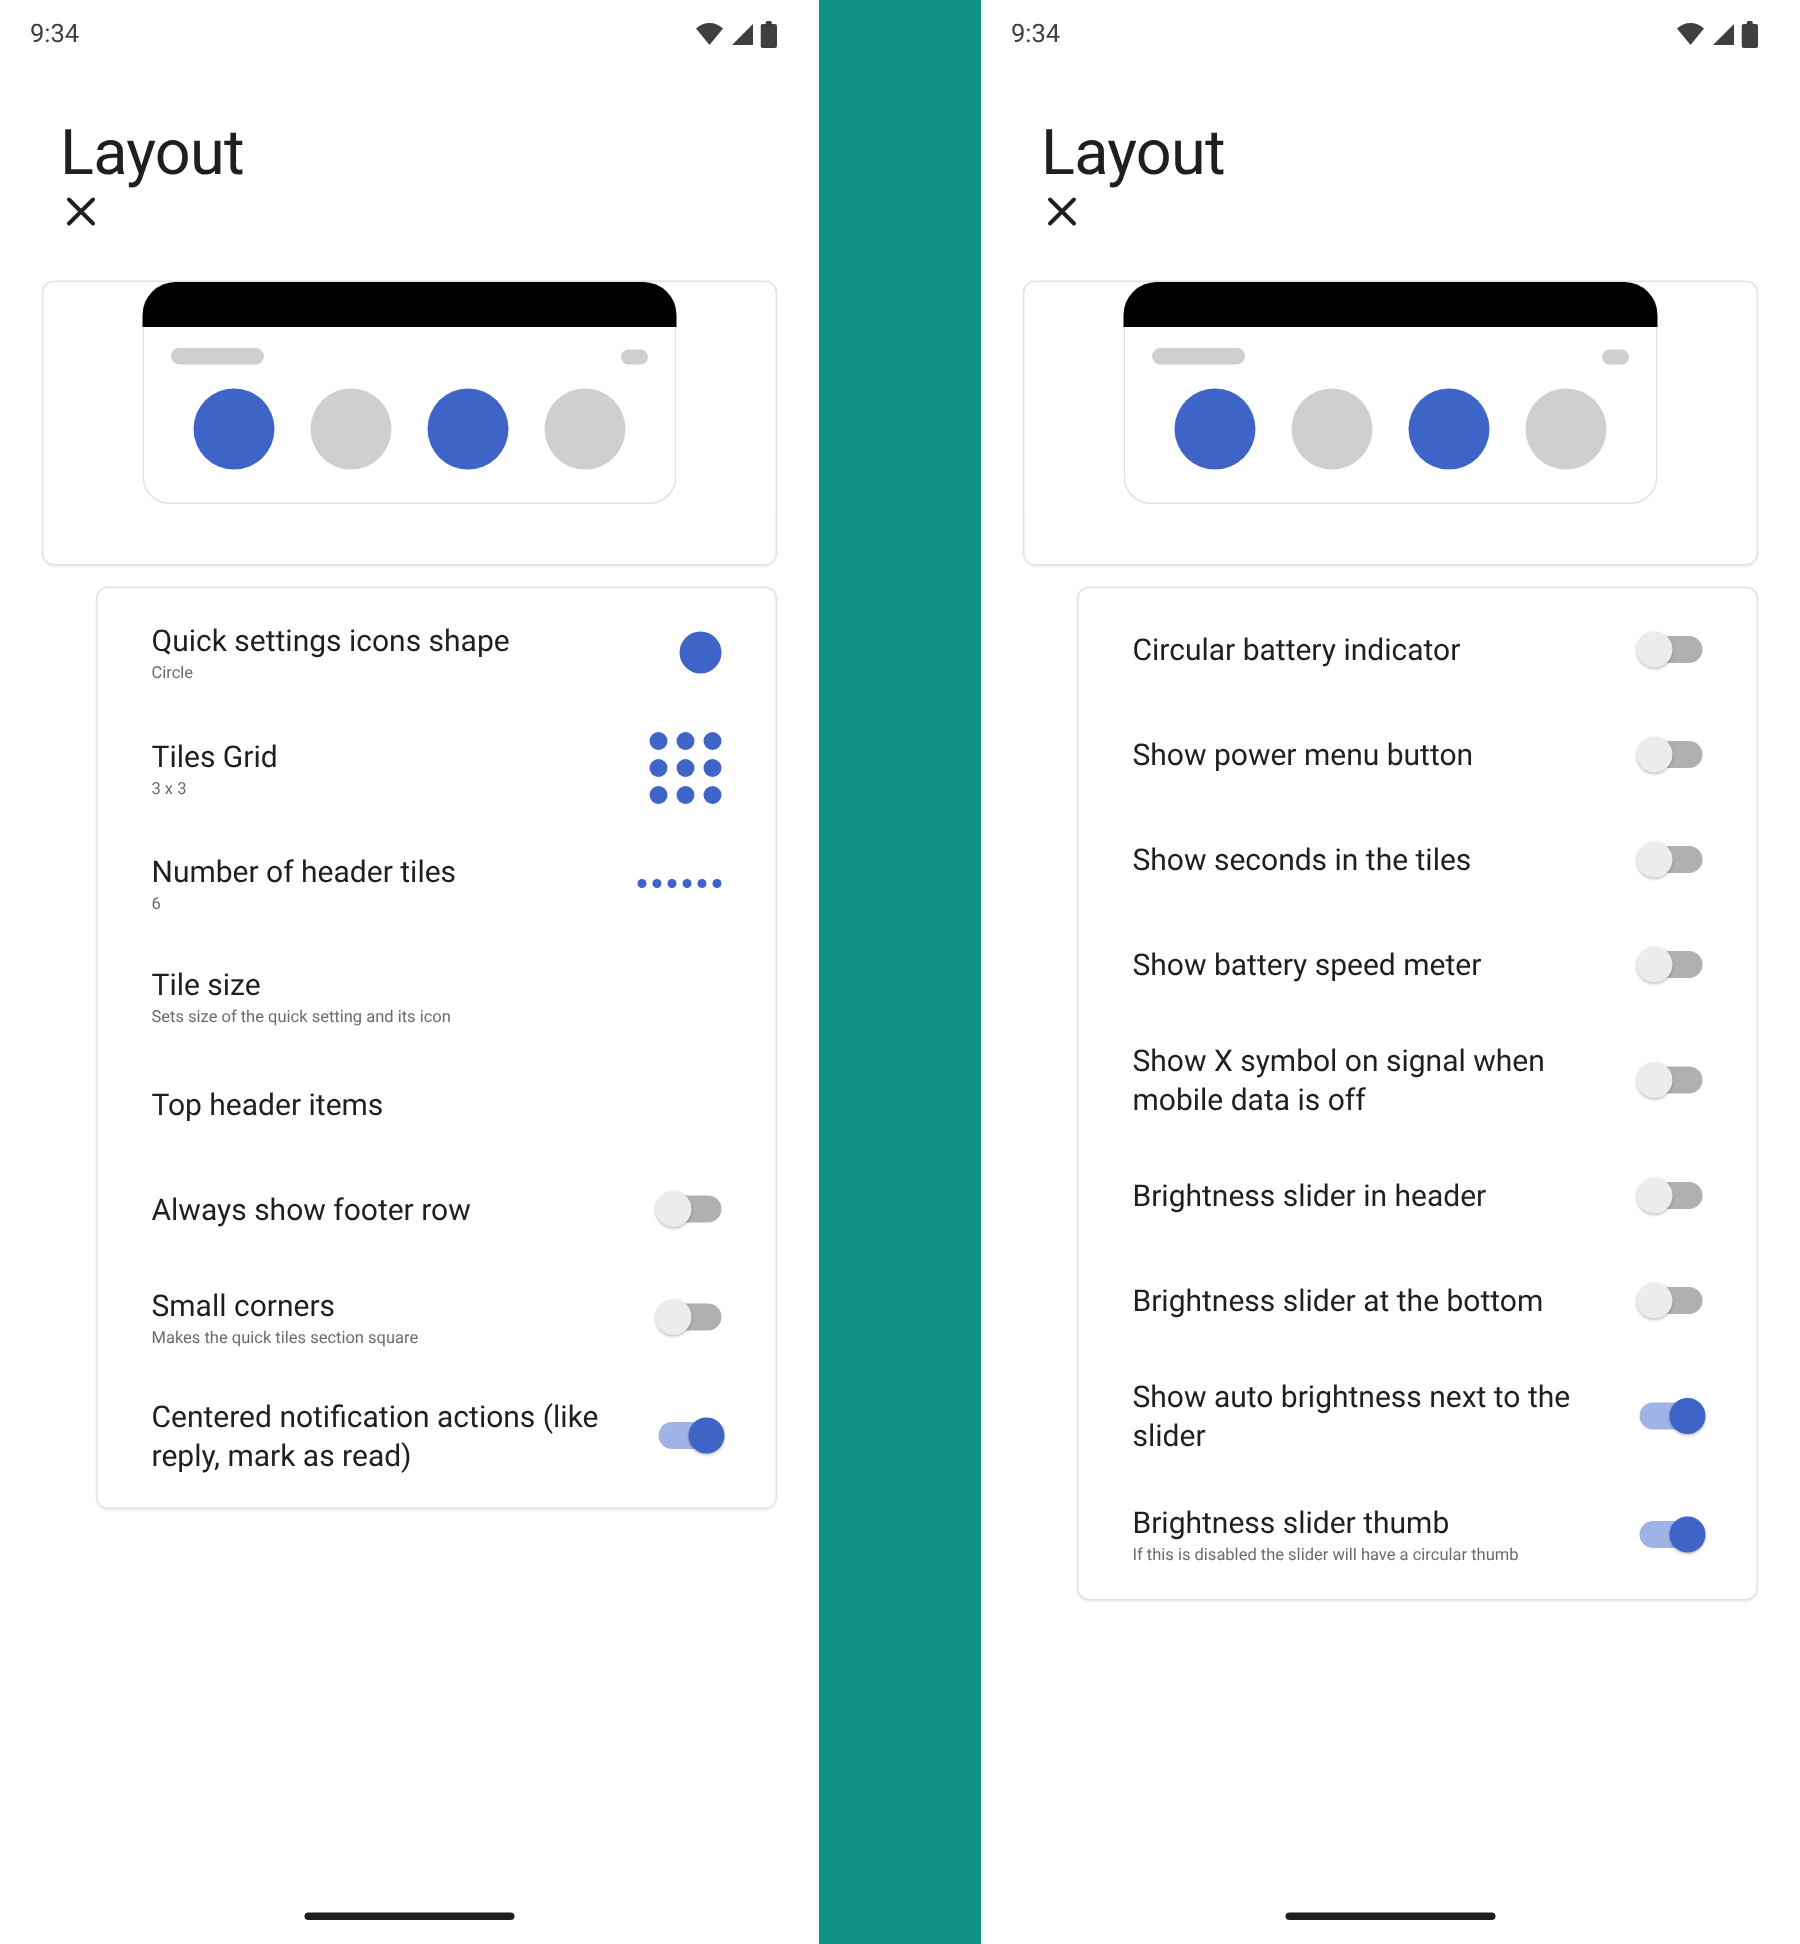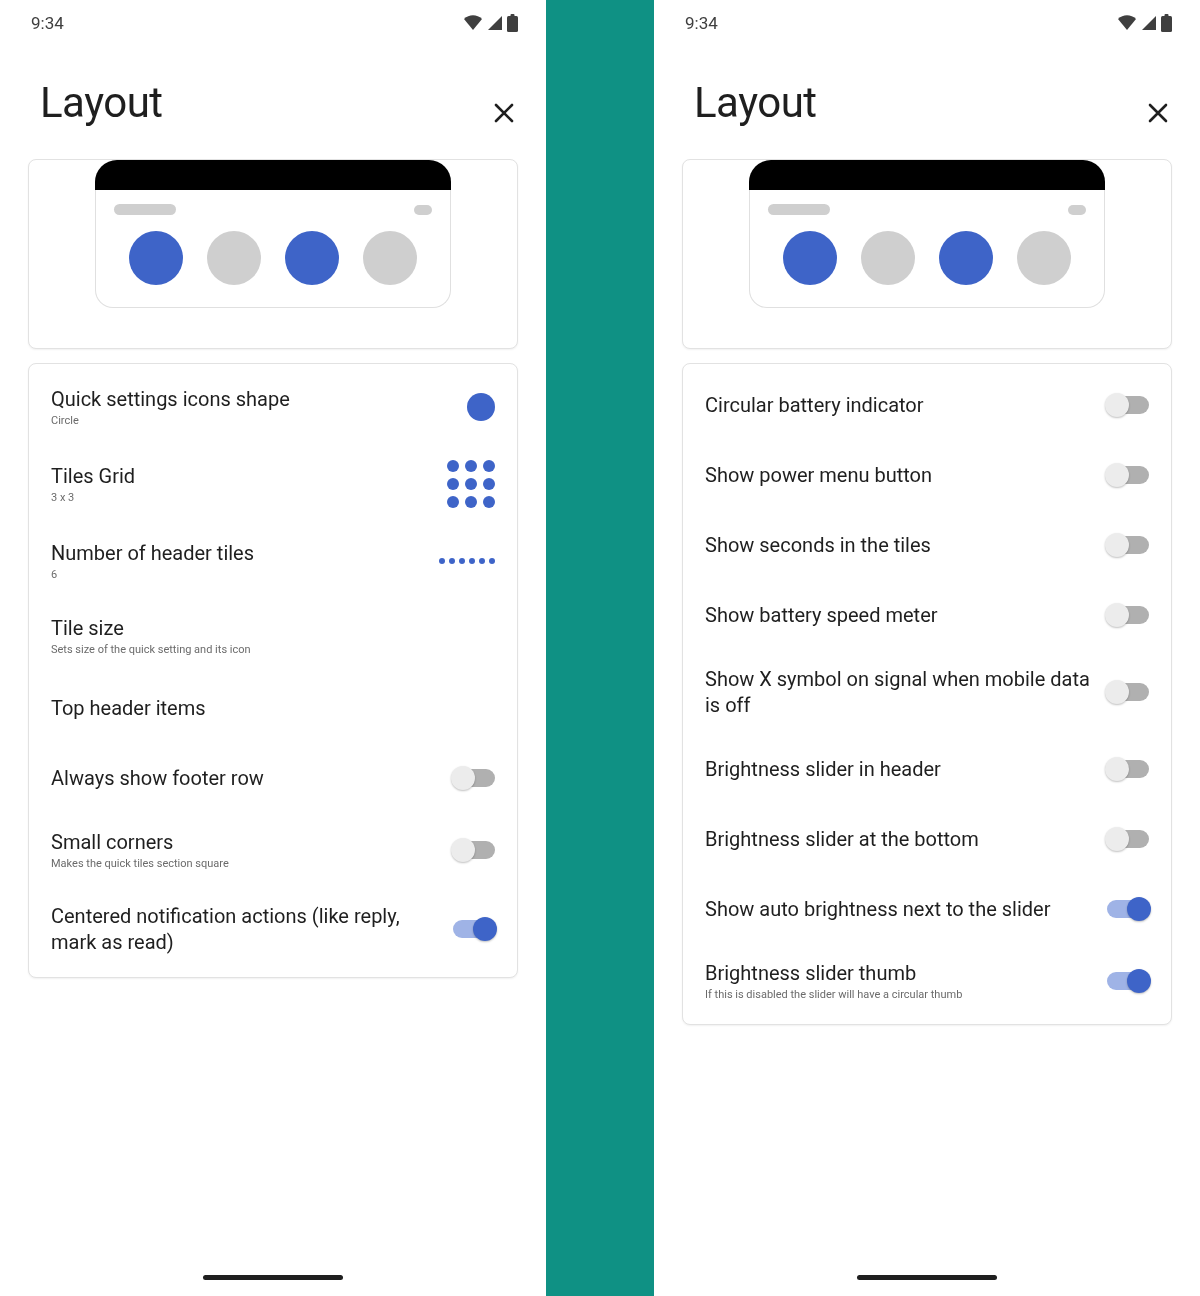--- a/index.html
+++ b/index.html
@@ -19,33 +19,34 @@
     flex-direction: column;
   }
   .phone-left { margin-right: 54px; }
   .phone-right { margin-left: 54px; }
 
   .status-bar {
     height: 46px;
     display: flex;
     align-items: center;
     justify-content: space-between;
-    padding: 0 28px 0 31px;
+    padding: 0 28px 0 20px;
     font-size: 17px;
     color: #3f3f3f;
   }
   .status-right { display: flex; align-items: center; gap: 4px; }
   .wifi-icon, .signal-icon, .battery-icon { display: inline-block; }
   .wifi-icon svg, .signal-icon svg, .battery-icon svg { display: block; }
 
   .header {
     display: flex;
-    align-items: flex-end;
+    align-items: flex-start;
     justify-content: space-between;
     padding: 32px 28px 20px 40px;
+    flex-direction: column;
   }
   .page-title {
     font-size: 42px;
     font-weight: 400;
     letter-spacing: -0.5px;
   }
   .close-btn {
     width: 28px; height: 28px;
     display: flex; align-items: center; justify-content: center;
     cursor: pointer;
@@ -94,21 +95,21 @@
   }
   .mock-row1 { display: flex; justify-content: space-between; align-items: center; }
   .pill-l { width: 62px; height: 11px; background: #cfcfcf; border-radius: 6px; }
   .pill-r { width: 18px; height: 10px; background: #cfcfcf; border-radius: 6px; }
   .mock-row2 { display: flex; gap: 24px; margin-top: 16px; justify-content: center; }
   .dot-big { width: 54px; height: 54px; border-radius: 50%; }
   .blue { background: #3e64c8; }
   .grey { background: #cfcfcf; }
 
   
-  .settings-card { padding: 6px 0; }
+  .settings-card { padding: 6px 14px; margin-left: 36px; }
   .setting-row {
     display: flex;
     align-items: center;
     padding: 16px 22px;
     min-height: 70px;
     cursor: pointer;
   }
   .setting-row .text { flex: 1; padding-right: 12px; }
   .setting-row .title {
     font-size: 20px;

